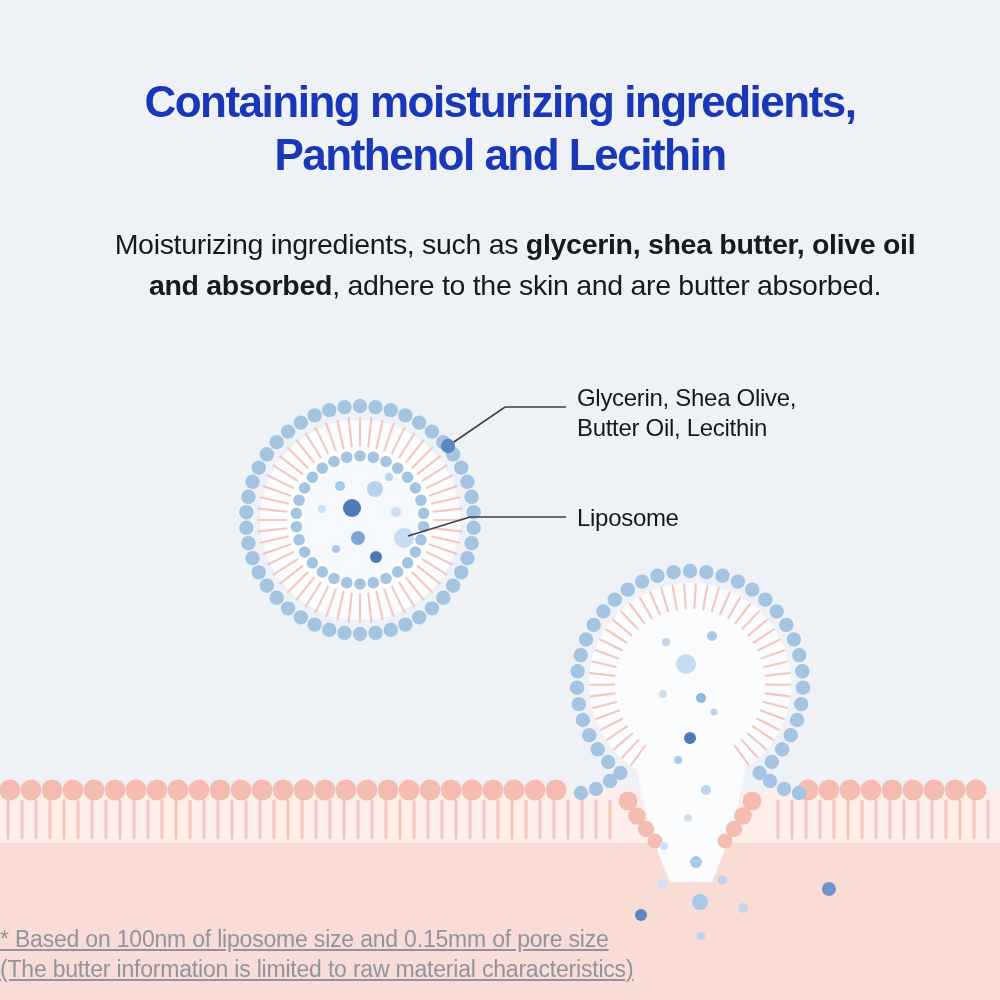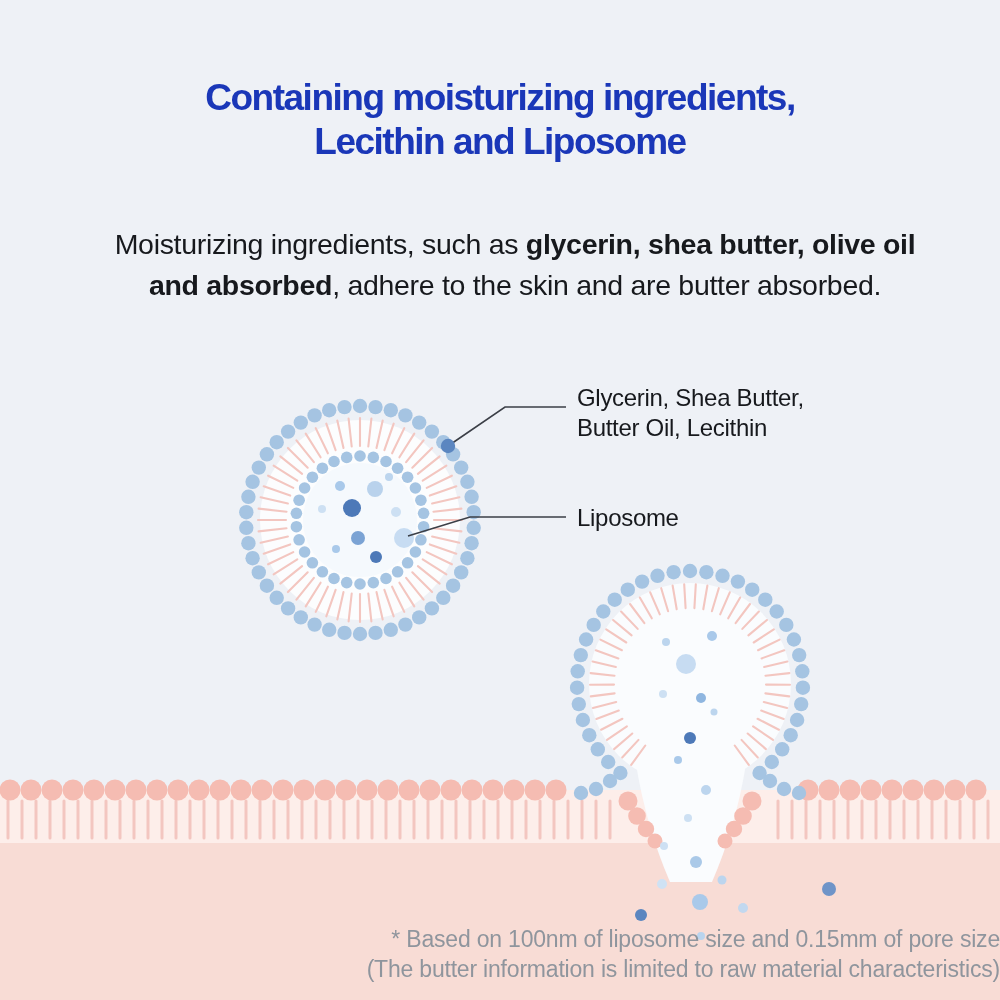--- a/index.html
+++ b/index.html
@@ -1,42 +1,42 @@
 <!DOCTYPE html>
 <html style="--background: #eef1f6; --title-blue: #1a37b8; --text-dark: #17191d; --footnote-gray: #8f959d; --dot-blue: #a5c4e2; --dot-blue-dark: #4d79b8; --dot-blue-mid: #7ba3d4; --dot-blue-light: #c7dcf2; --dot-blue-pale: #cde0f3; --connector-dot: #5b86c0; --tail-pink: #f3c6c0; --head-pink: #f5bcb2; --membrane-light: #fdeeea; --membrane-fill: #f8dcd5; --interior-fill: #fafcfe; --inner-fill: #f5f9fd; --line-dark: #3b3f47;"><head>
 <meta charset="utf-8">
 <style>
   * { margin:0; padding:0; box-sizing:border-box; }
   html,body { width:1000px; height:1000px; }
   body { font-family:"Liberation Sans", sans-serif; }
   .canvas { position:relative; width:1000px; height:1000px; background:var(--background,#eef1f6); overflow:hidden; }
   #diagram-svg { position:absolute; left:0; top:0; }
   .title { position:absolute; top:76px; left:0; width:100%; text-align:center;
-           color:var(--title-blue,#1a37b8); font-size:37px; font-weight:bold;
+           color:var(--title-blue,#1a37b8); font-size:44px; font-weight:bold;
            letter-spacing:-1.5px; line-height:1.2; z-index:2; }
   .desc { position:absolute; top:224px; left:15px; width:100%; text-align:center;
           color:var(--text-dark,#17191d); font-size:28.5px; line-height:1.45;
           letter-spacing:-0.3px; z-index:2; }
   .desc b { font-weight:bold; }
   .label { position:absolute; color:var(--text-dark,#17191d); font-size:24px;
            line-height:1.25; letter-spacing:-0.3px; z-index:3; }
   #label-outer { left:577px; top:383px; }
   #label-inner { left:577px; top:503px; }
-  .footnote { position:absolute; top:925px; left:0; width:100%; text-align:right;
+  .footnote { position:absolute; top:925px; left:0; width:100%; text-align:left;
               color:var(--footnote-gray,#8f959d); font-size:23px; line-height:1.3;
-              letter-spacing:-0.2px; z-index:3; }
+              letter-spacing:-0.2px; z-index:3;text-decoration:underline; }
 </style>
 </head>
 <body>
 
 <div class="canvas">
 
   <h1 class="title">
     <span>Containing moisturizing ingredients,</span><br>
-    <span>Lecithin and Liposome</span>
+    <span>Panthenol and Lecithin</span>
   </h1>
 
   <p class="desc">
     <span><span>Moisturizing ingredients, such as </span><b>glycerin, shea butter, olive oil</b></span><br>
     <span><b>and absorbed</b><span>, adhere to the skin and are butter absorbed.</span></span>
   </p>
 
   <svg id="diagram-svg" width="1000" height="1000" viewBox="0 0 1000 1000">
       <g>
         <rect x="0" y="790" width="1000" height="210" fill="#fdeeea"></rect>
@@ -405,21 +405,21 @@
         <circle cx="389" cy="477" r="4" fill="#bcd5ee"></circle>
       </g>
       <g>
         <polyline points="448,446 505,407 566,407" fill="none" stroke="#3b3f47" stroke-width="1.6"></polyline>
         <circle cx="448" cy="446" r="7.2" fill="#5b86c0"></circle>
         <polyline points="408,536 470,517 566,517" fill="none" stroke="#3b3f47" stroke-width="1.6"></polyline>
       </g>
     </svg>
 
   <div class="label" id="label-outer">
-    <span>Glycerin, Shea Butter,</span><br>
+    <span>Glycerin, Shea Olive,</span><br>
     <span>Butter Oil, Lecithin</span>
   </div>
 
   <div class="label" id="label-inner">Liposome</div>
 
   <div class="footnote">
     <div>* Based on 100nm of liposome size and 0.15mm of pore size</div>
     <div>(The butter information is limited to raw material characteristics)</div>
   </div>
 

